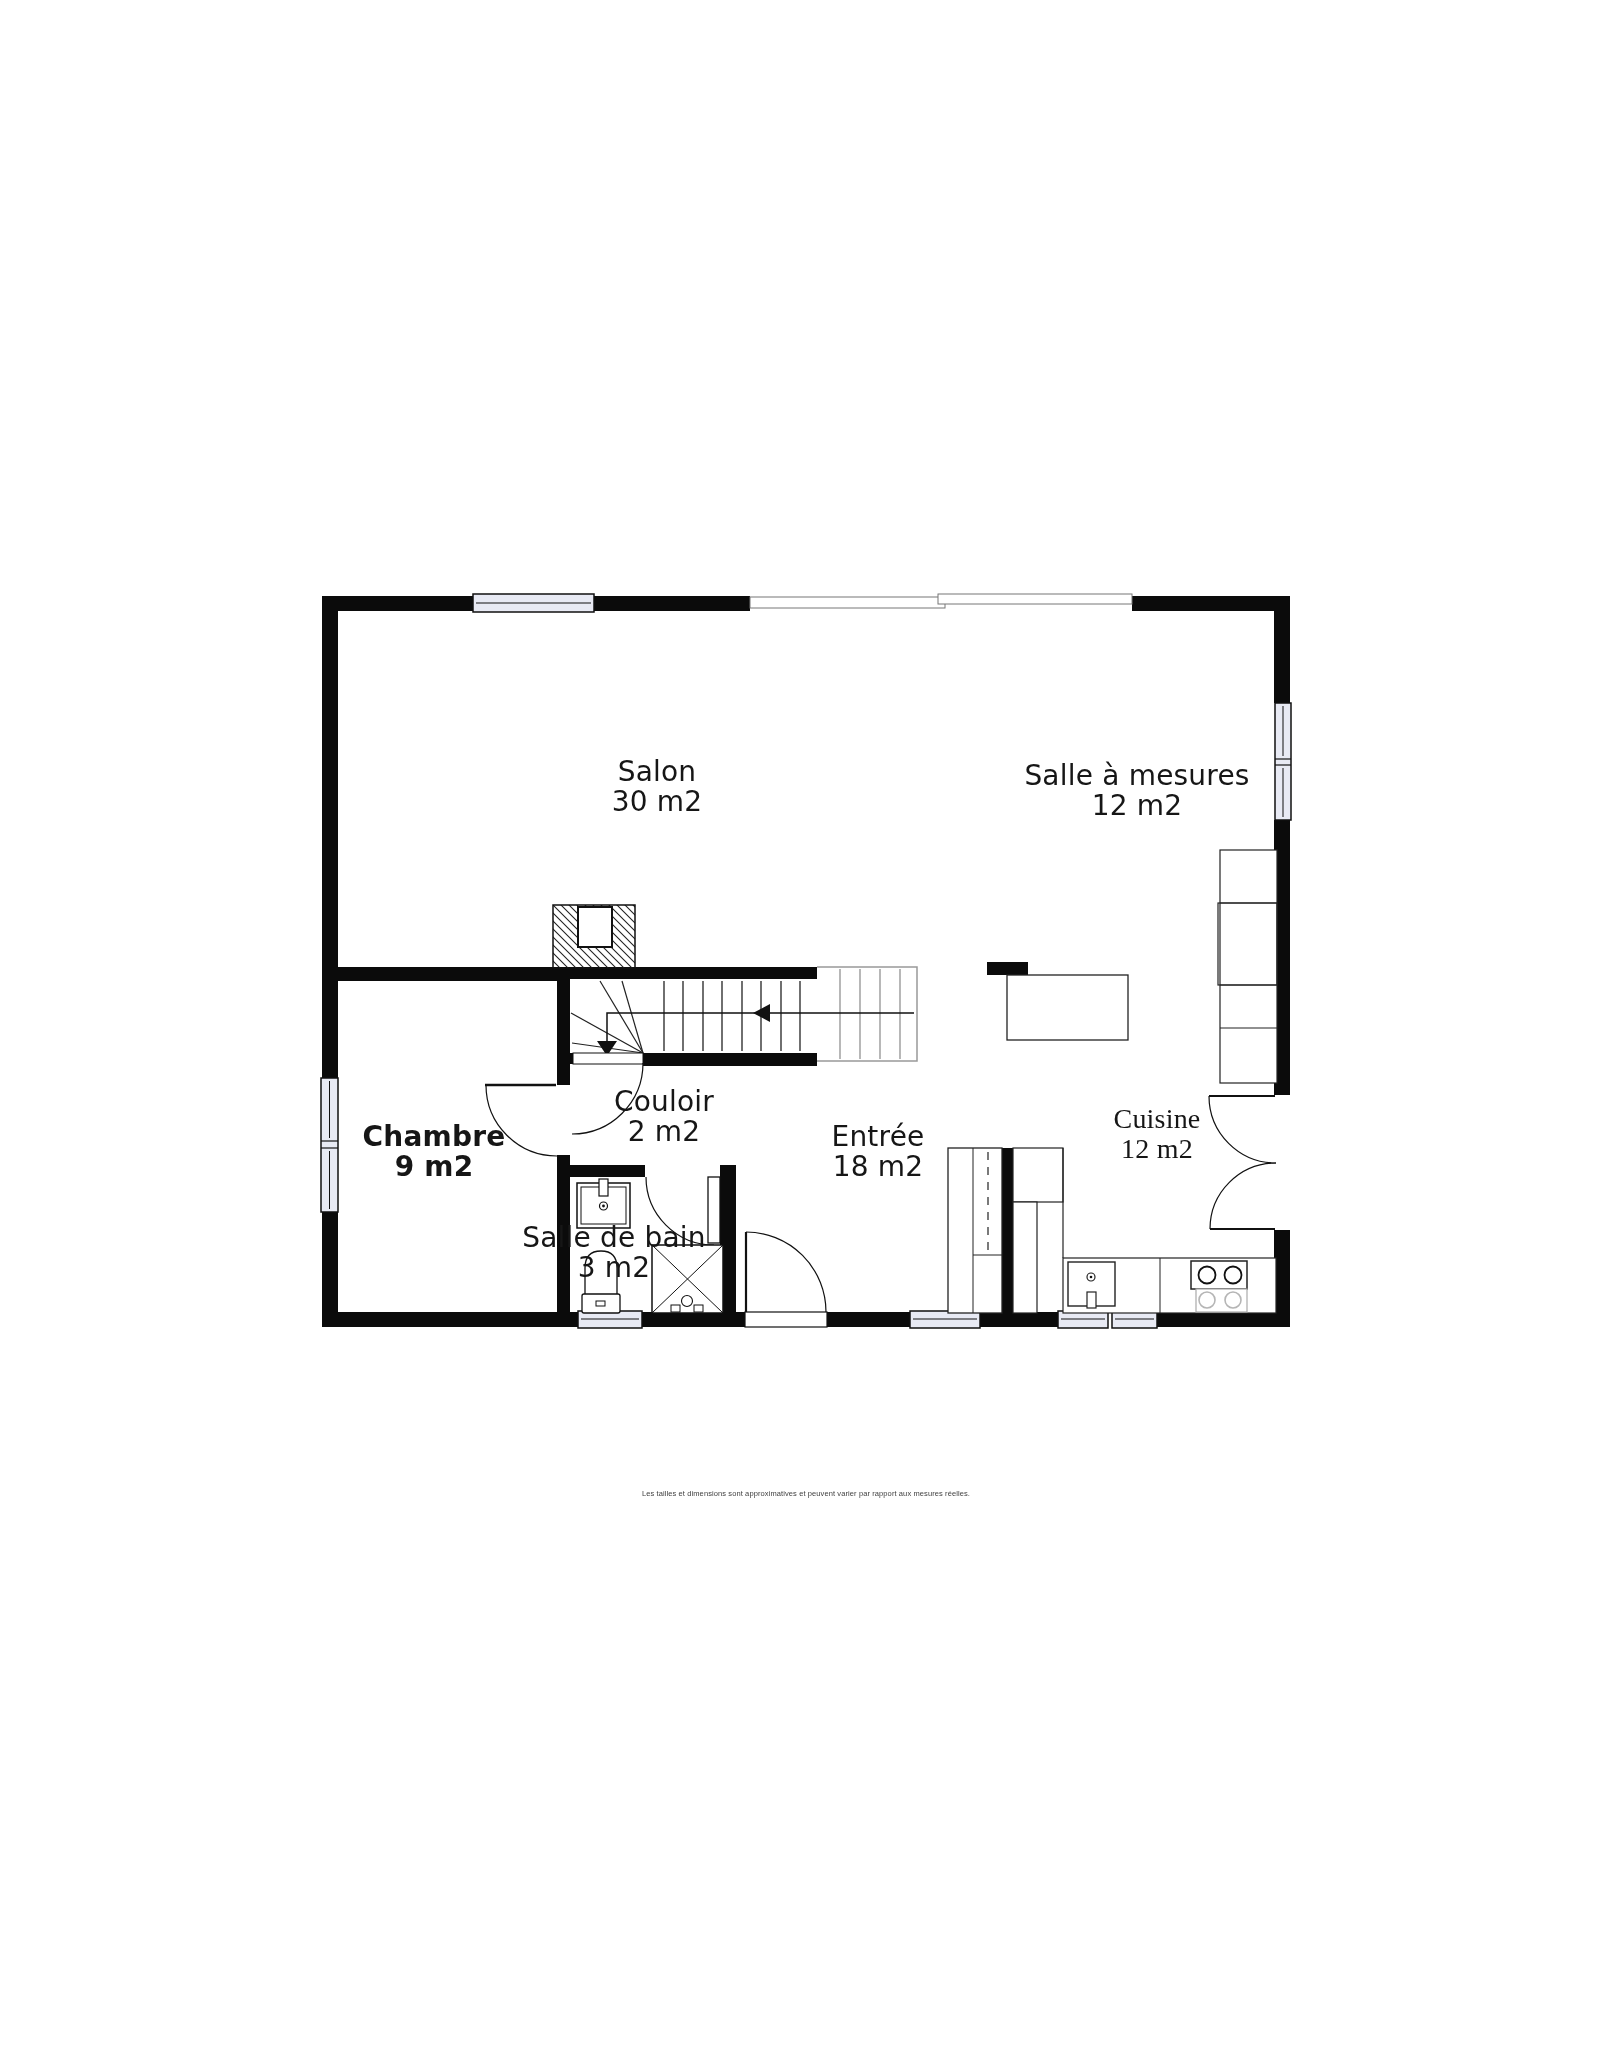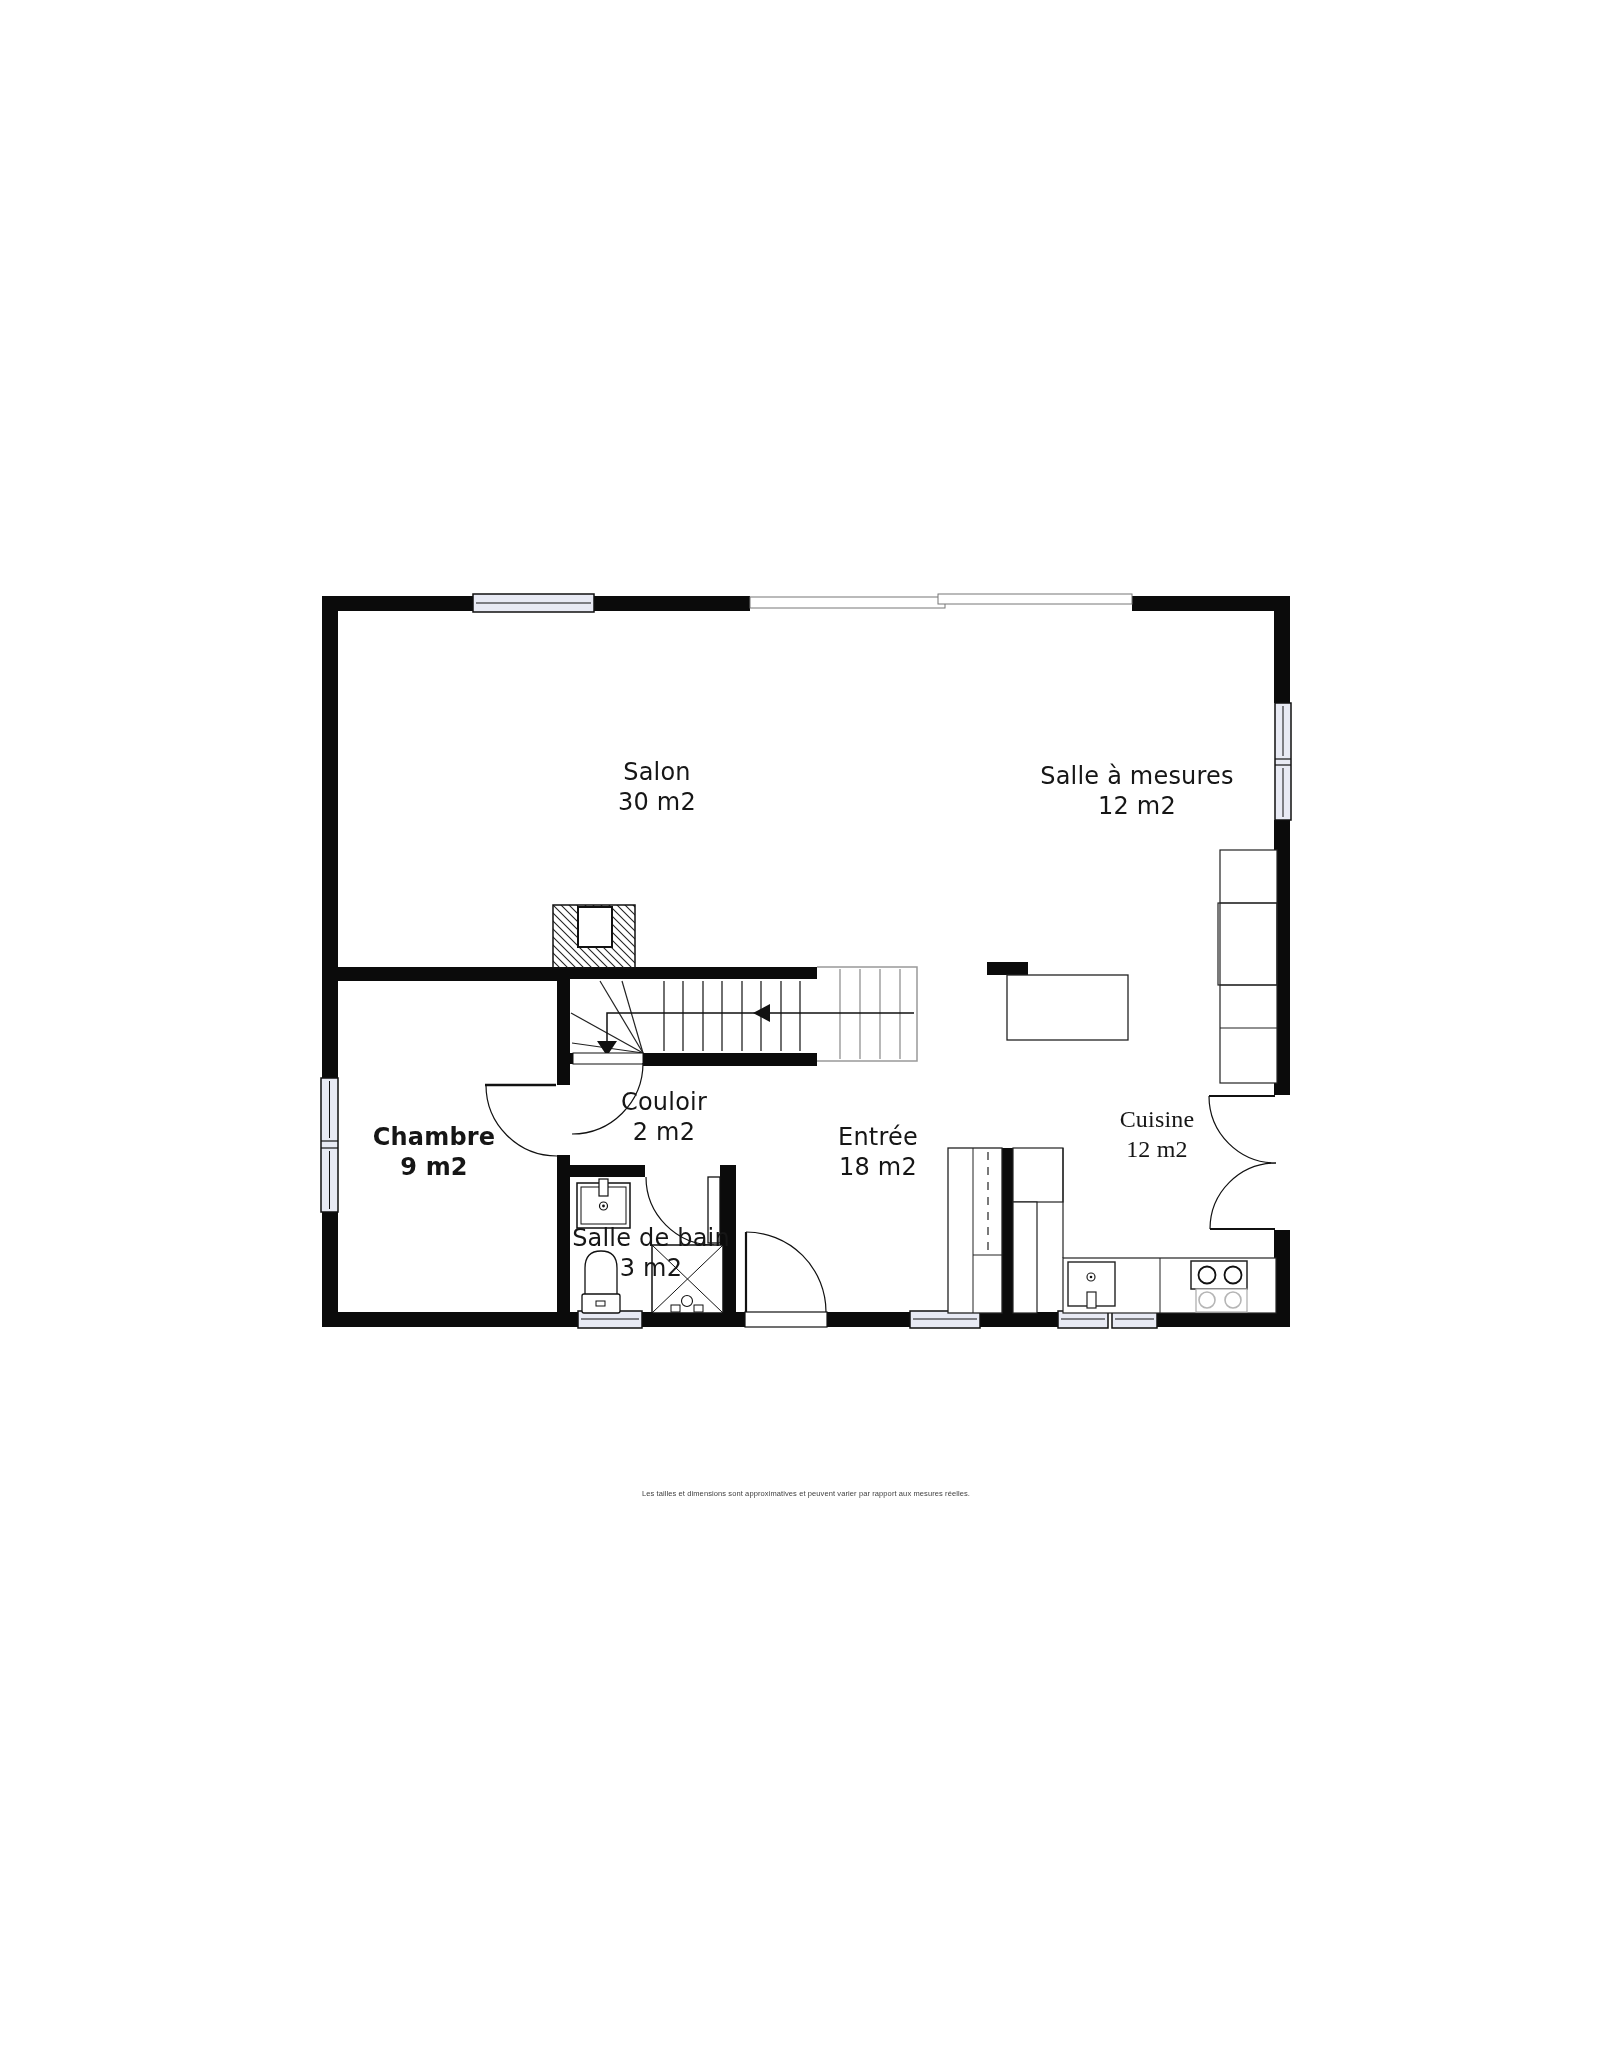--- a/index.html
+++ b/index.html
@@ -1,28 +1,28 @@
 <!DOCTYPE html>
 <html><head>
 <meta charset="utf-8">
 <style>
   html,body{margin:0;padding:0;background:#ffffff;}
   #canvas{position:relative;width:1624px;height:2047px;background:#ffffff;overflow:hidden;
           font-family:"DejaVu Sans","Liberation Sans",sans-serif;}
   #plan-svg{position:absolute;left:0;top:0;}
   .room-label{position:absolute;transform:translate(-50%,-50%);text-align:center;
-              font-size:24px;line-height:30px;color:#161616;white-space:nowrap;letter-spacing:.2px;}
+              font-size:28px;line-height:30px;color:#161616;white-space:nowrap;letter-spacing:.2px;}
   .room-label span{display:block;}
   .lbl-salon{left:657px;top:787px;}
   .lbl-salle-a-manger{left:1137px;top:791px;}
   .lbl-chambre{left:434px;top:1152px;font-weight:bold;}
   .lbl-couloir{left:664px;top:1117px;}
   .lbl-entree{left:850px;top:1152px;margin-left:28px;}
   .lbl-cuisine{left:1157px;top:1134px;font-family:Liberation Serif, serif;}
-  .lbl-salle-de-bain{left:651px;top:1253px;text-align:center;}
+  .lbl-salle-de-bain{left:614px;top:1253px;text-align:center;}
   .disclaimer{position:absolute;left:806px;top:1493px;transform:translate(-50%,-50%);
               font-size:7.5px;color:#3f3f3f;white-space:nowrap;letter-spacing:.1px;
               font-family:"Liberation Sans",sans-serif;}
 </style>
 </head>
 <body>
 
 <div id="canvas">
 
 <svg id="plan-svg" width="1624" height="2047" viewBox="0 0 1624 2047" xmlns="http://www.w3.org/2000/svg">

